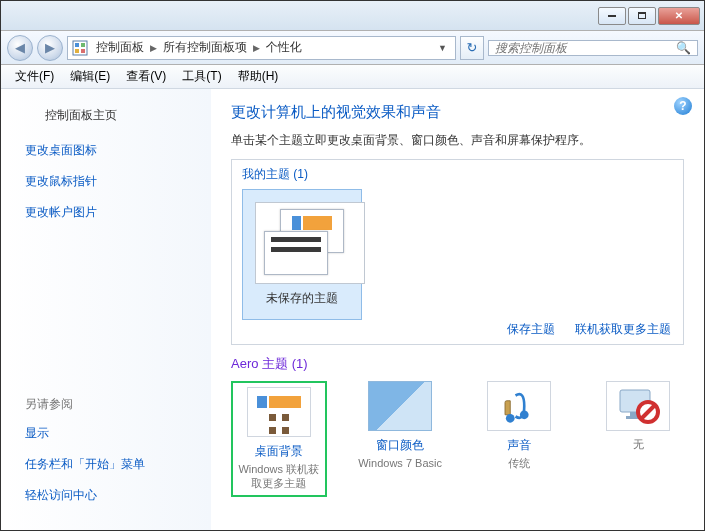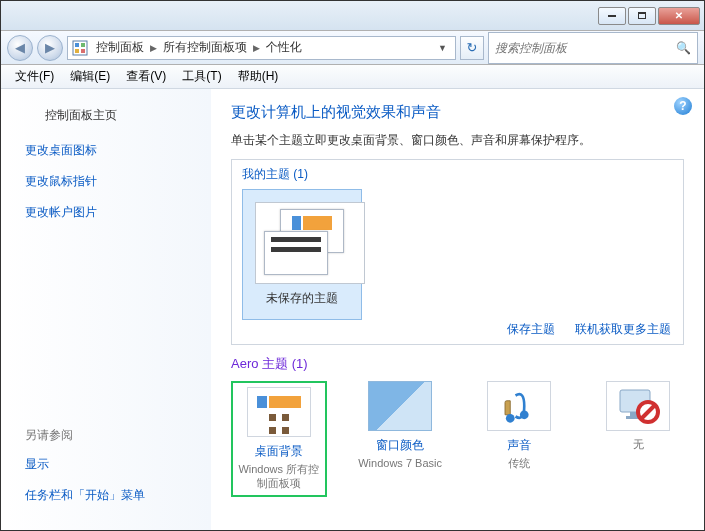--- a/index.html
+++ b/index.html
@@ -16,21 +16,21 @@
 
 
 .navbar { height: 34px; background: linear-gradient(#f5f9ff, #e2ecf7); border-bottom: 1px solid #b0b0b0; display: flex; align-items: center; padding: 0 6px; gap: 4px; }
 .nav-arrow { width: 26px; height: 26px; border-radius: 50%; background: radial-gradient(circle at 40% 35%, #fff, #d0dcec 60%, #a8bed9); border: 1px solid #9bb2ce; display: flex; align-items: center; justify-content: center; color: #6a86a8; font-size: 13px; cursor: pointer; }
 .addressbar { flex: 1; height: 24px; border: 1px solid #a8b8cc; background: #fff; display: flex; align-items: center; padding: 0 4px; }
 .addr-icon { width: 16px; height: 16px; margin-right: 6px; display: flex; align-items: center; justify-content: center; }
 .crumb { font-size: 12px; color: #333; cursor: pointer; padding: 0 2px; }
 .crumb-sep { font-size: 9px; color: #666; padding: 0 4px; }
 .addr-drop { margin-left: auto; font-size: 9px; color: #555; padding: 0 4px; cursor: pointer; }
 .refresh-btn { width: 24px; height: 24px; border: 1px solid #a8b8cc; background: linear-gradient(#fdfeff,#e5eef7); display: flex; align-items: center; justify-content: center; color: #2a6db4; font-size: 13px; cursor: pointer; }
-.searchbox { width: 210px; height: 32px; border: 1px solid #a8b8cc; background: #fff; display: flex; align-items: center; padding: 0 6px; }
+.searchbox { width: 210px; height: 16px; border: 1px solid #a8b8cc; background: #fff; display: flex; align-items: center; padding: 0 6px; }
 .searchbox input { border: none; outline: none; font-size: 12px; color: #888; width: 100%; font-style: italic; }
 .searchbox .sicon { color: #6a86a8; font-size: 12px; }
 
 
 .menubar { height: 24px; background: linear-gradient(#fcfdfe,#edf2f8); border-bottom: 1px solid #d0d8e2; display: flex; align-items: center; padding: 0 6px; }
 .menu-item { font-size: 12px; padding: 16px 8px; cursor: pointer; }
 
 
 .body-split { display: flex; height: calc(531px - 30px - 34px - 24px - 2px); }
 .sidebar { width: 210px; background: linear-gradient(90deg,#fff,#f3f7fc); padding: 18px 12px 12px 24px; display: flex; flex-direction: column; }
@@ -128,20 +128,21 @@
 <div class="body-split">
   <div class="sidebar">
     <div class="home-link">控制面板主页</div>
     <div class="task-link">更改桌面图标</div>
     <div class="task-link">更改鼠标指针</div>
     <div class="task-link">更改帐户图片</div>
     <div class="spacer"></div>
     <div class="see-also-title">另请参阅</div>
     <div class="task-link">显示</div>
     <div class="task-link">任务栏和「开始」菜单</div>
+    <div class="task-link">轻松访问中心</div>
   </div>
 
   <div class="content">
     <div class="help-icon">?</div>
     <div class="page-title">更改计算机上的视觉效果和声音</div>
     <div class="page-desc">单击某个主题立即更改桌面背景、窗口颜色、声音和屏幕保护程序。</div>
 
     <div class="theme-group">
       <div class="group-label">我的主题 (1)</div>
       <div class="theme-tile selected">
@@ -174,21 +175,21 @@
                 <span></span>
                 <span></span>
               </div>
               <div class="dots">
                 <span></span>
                 <span></span>
               </div>
             </div>
         </div>
         <div class="option-title">桌面背景</div>
-        <div class="option-sub">Windows 所有控制面板项</div>
+        <div class="option-sub">Windows 联机获取更多主题</div>
       </div>
 
       <div class="option-card">
         <div class="option-thumb colors"></div>
         <div class="option-title">窗口颜色</div>
         <div class="option-sub">Windows 7 Basic</div>
       </div>
 
       <div class="option-card">
         <div class="option-thumb sounds">

